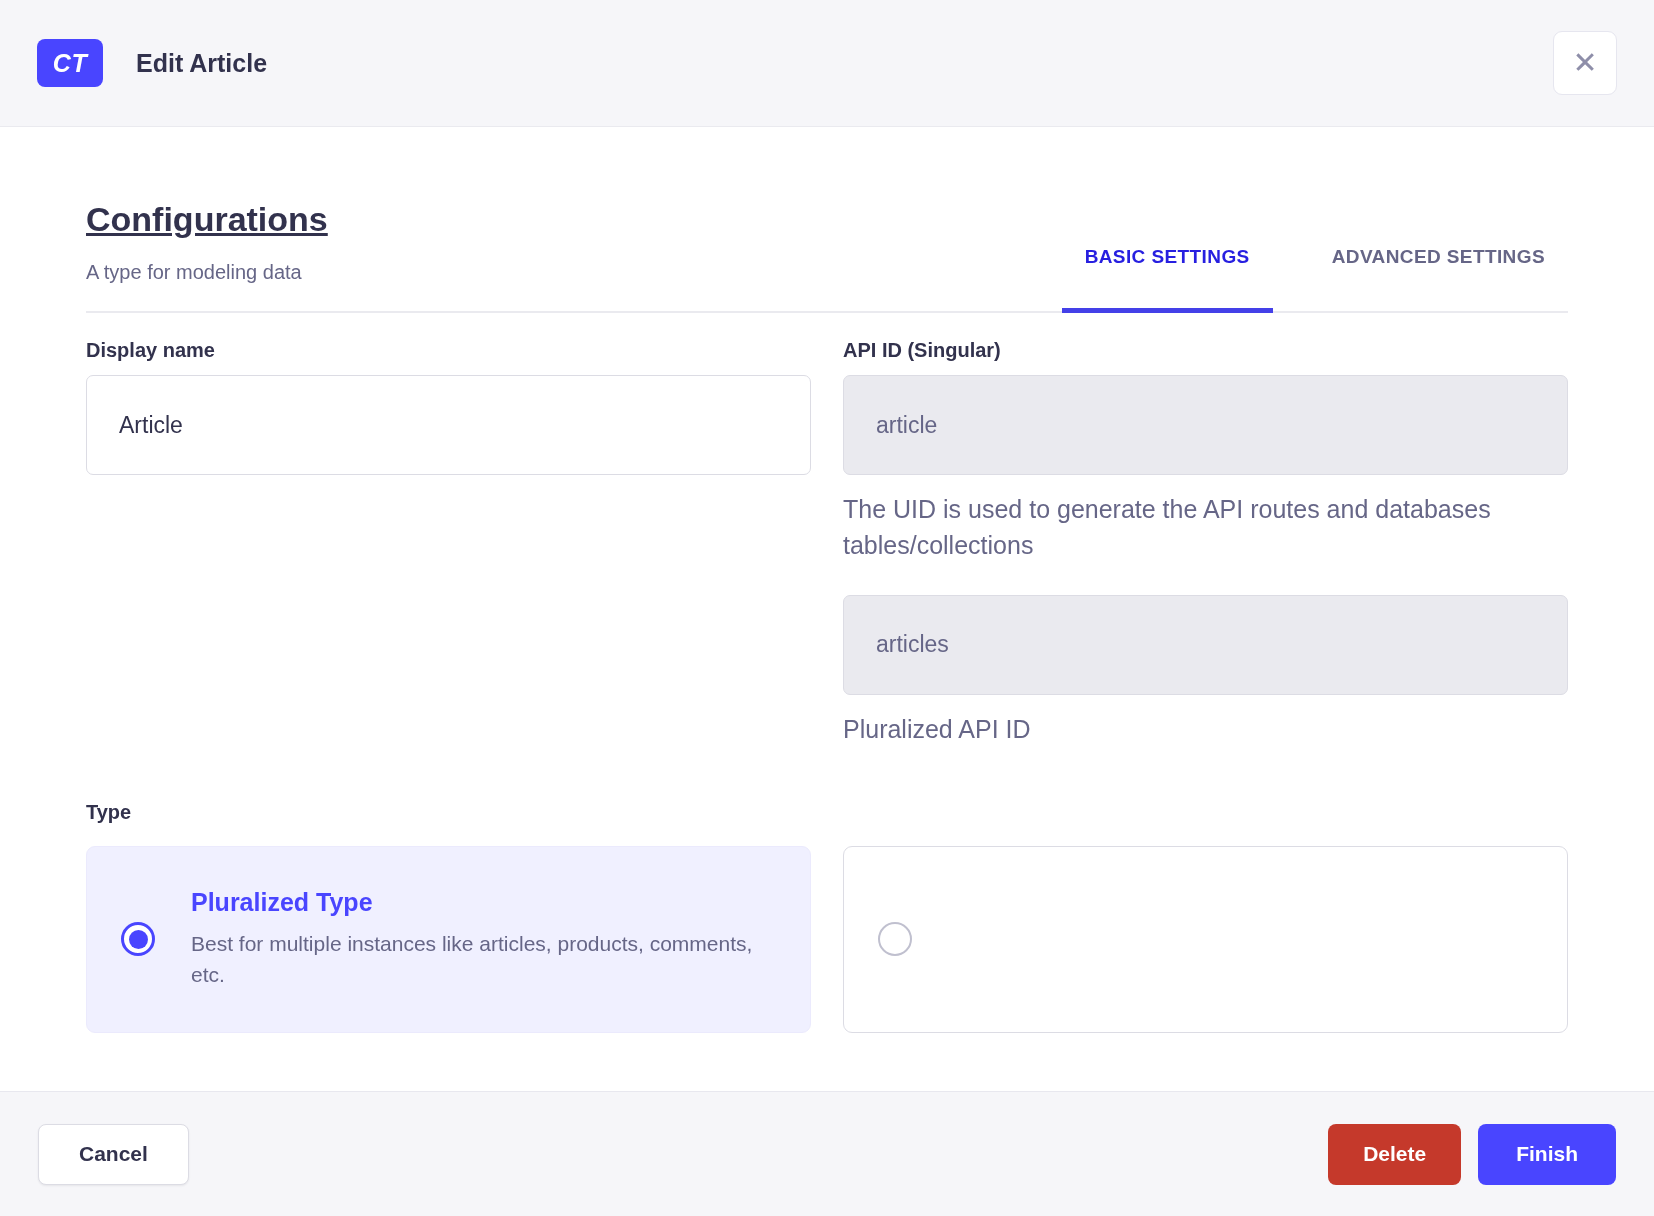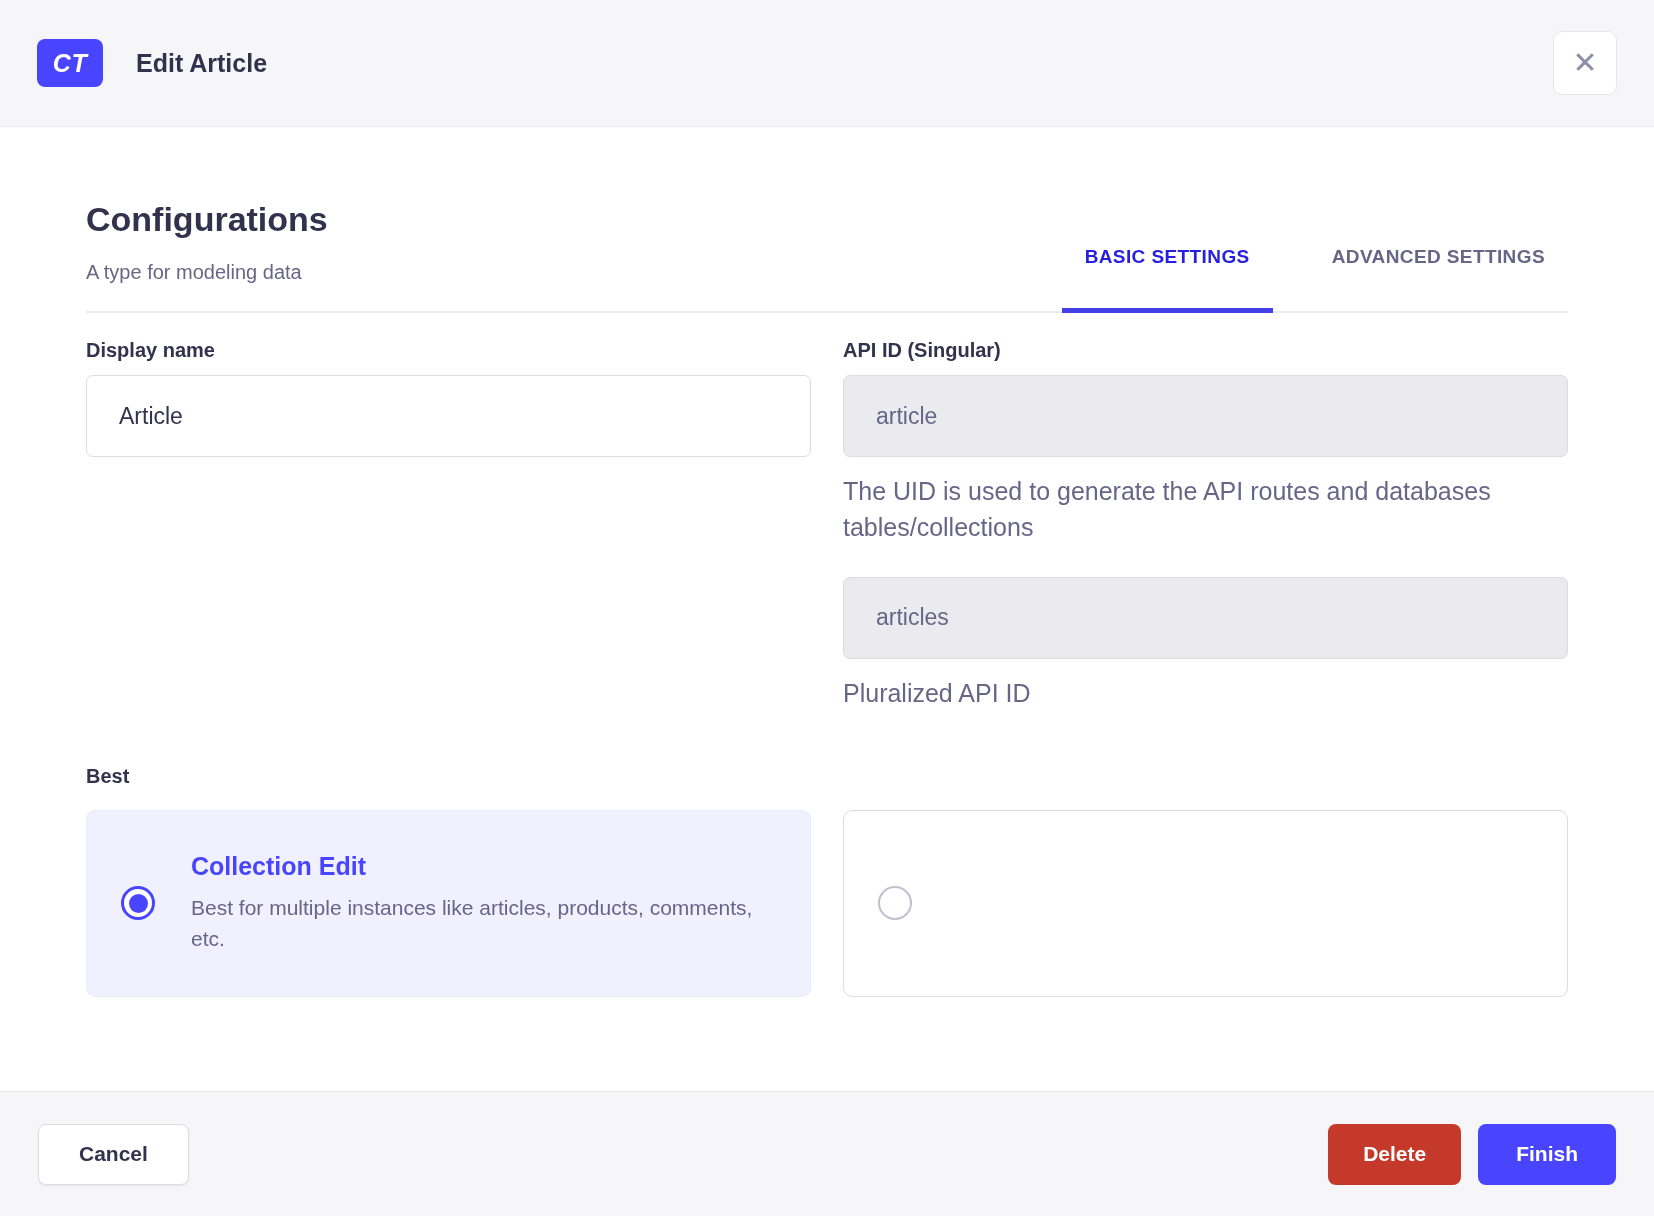--- a/index.html
+++ b/index.html
@@ -42,42 +42,42 @@
 
   
   .modal-body { flex: 1 1 auto; background: #ffffff; padding: 0 86px; overflow: hidden; }
 
   .config-row {
     margin-top: 73px;
     display: flex; justify-content: space-between; align-items: flex-end;
     border-bottom: 2px solid #eaeaef;
   }
   .config-heading { padding-bottom: 27px; }
-  .config-title { font-size: 34px; font-weight: bold; color: #32324d; }
+  .config-title { font-size: 34px; font-weight: bold; color: #32324d; text-decoration: underline; }
   .config-subtitle { font-size: 20px; color: #666687; margin-top: 22px; }
 
   .tabs { display: flex; gap: 36px; }
   .tab {
     font-size: 19px; font-weight: bold; letter-spacing: 0.4px;
     padding: 0 23px 40px 23px;
     border-bottom: 5px solid transparent;
     margin-bottom: -2px;
     color: #666687; cursor: pointer; white-space: nowrap;
   }
   .tab.active { color: #271fe0; border-bottom-color: #4440e8; }
 
   
   .form-grid {
     margin-top: 26px;
     display: grid; grid-template-columns: 1fr 1fr; column-gap: 32px;
     align-items: start;
   }
   .field-label { font-size: 20px; font-weight: bold; color: #32324d; margin-bottom: 13px; }
   .text-input {
-    width: 100%; height: 82px;
+    width: 100%; height: 100px;
     border: 1px solid #dcdce4; border-radius: 7px;
     background: #ffffff;
     font-family: "Liberation Sans", sans-serif;
     font-size: 23px; color: #32324d;
     padding: 0 32px; outline: none;
   }
   .text-input:disabled {
     background: #eaeaef; border-color: #dcdce4; color: #666687;
   }
   .field-hint { margin-top: 16px; font-size: 25px; line-height: 1.45; color: #666687; }
@@ -177,29 +177,29 @@
           <div class="field-hint">The UID is used to generate the API routes and databases tables/collections</div>
         </div>
         <div class="field">
           <input class="text-input" type="text" disabled="" value="articles" style="">
           <div class="field-hint">Pluralized API ID</div>
         </div>
       </div>
     </div>
 
     <div class="type-section">
-      <div class="field-label">Best</div>
+      <div class="field-label">Type</div>
       <div class="type-cards">
 
         <div class="type-card selected">
           <span class="radio checked">
             <span class="radio-dot"></span>
           </span>
           <div class="type-card-text">
-            <div class="type-card-title">Collection Edit</div>
+            <div class="type-card-title">Pluralized Type</div>
             <div class="type-card-desc">Best for multiple instances like articles, products, comments, etc.</div>
           </div>
         </div>
 
         <div class="type-card">
           <span class="radio">
             
           </span>
         </div>
 

